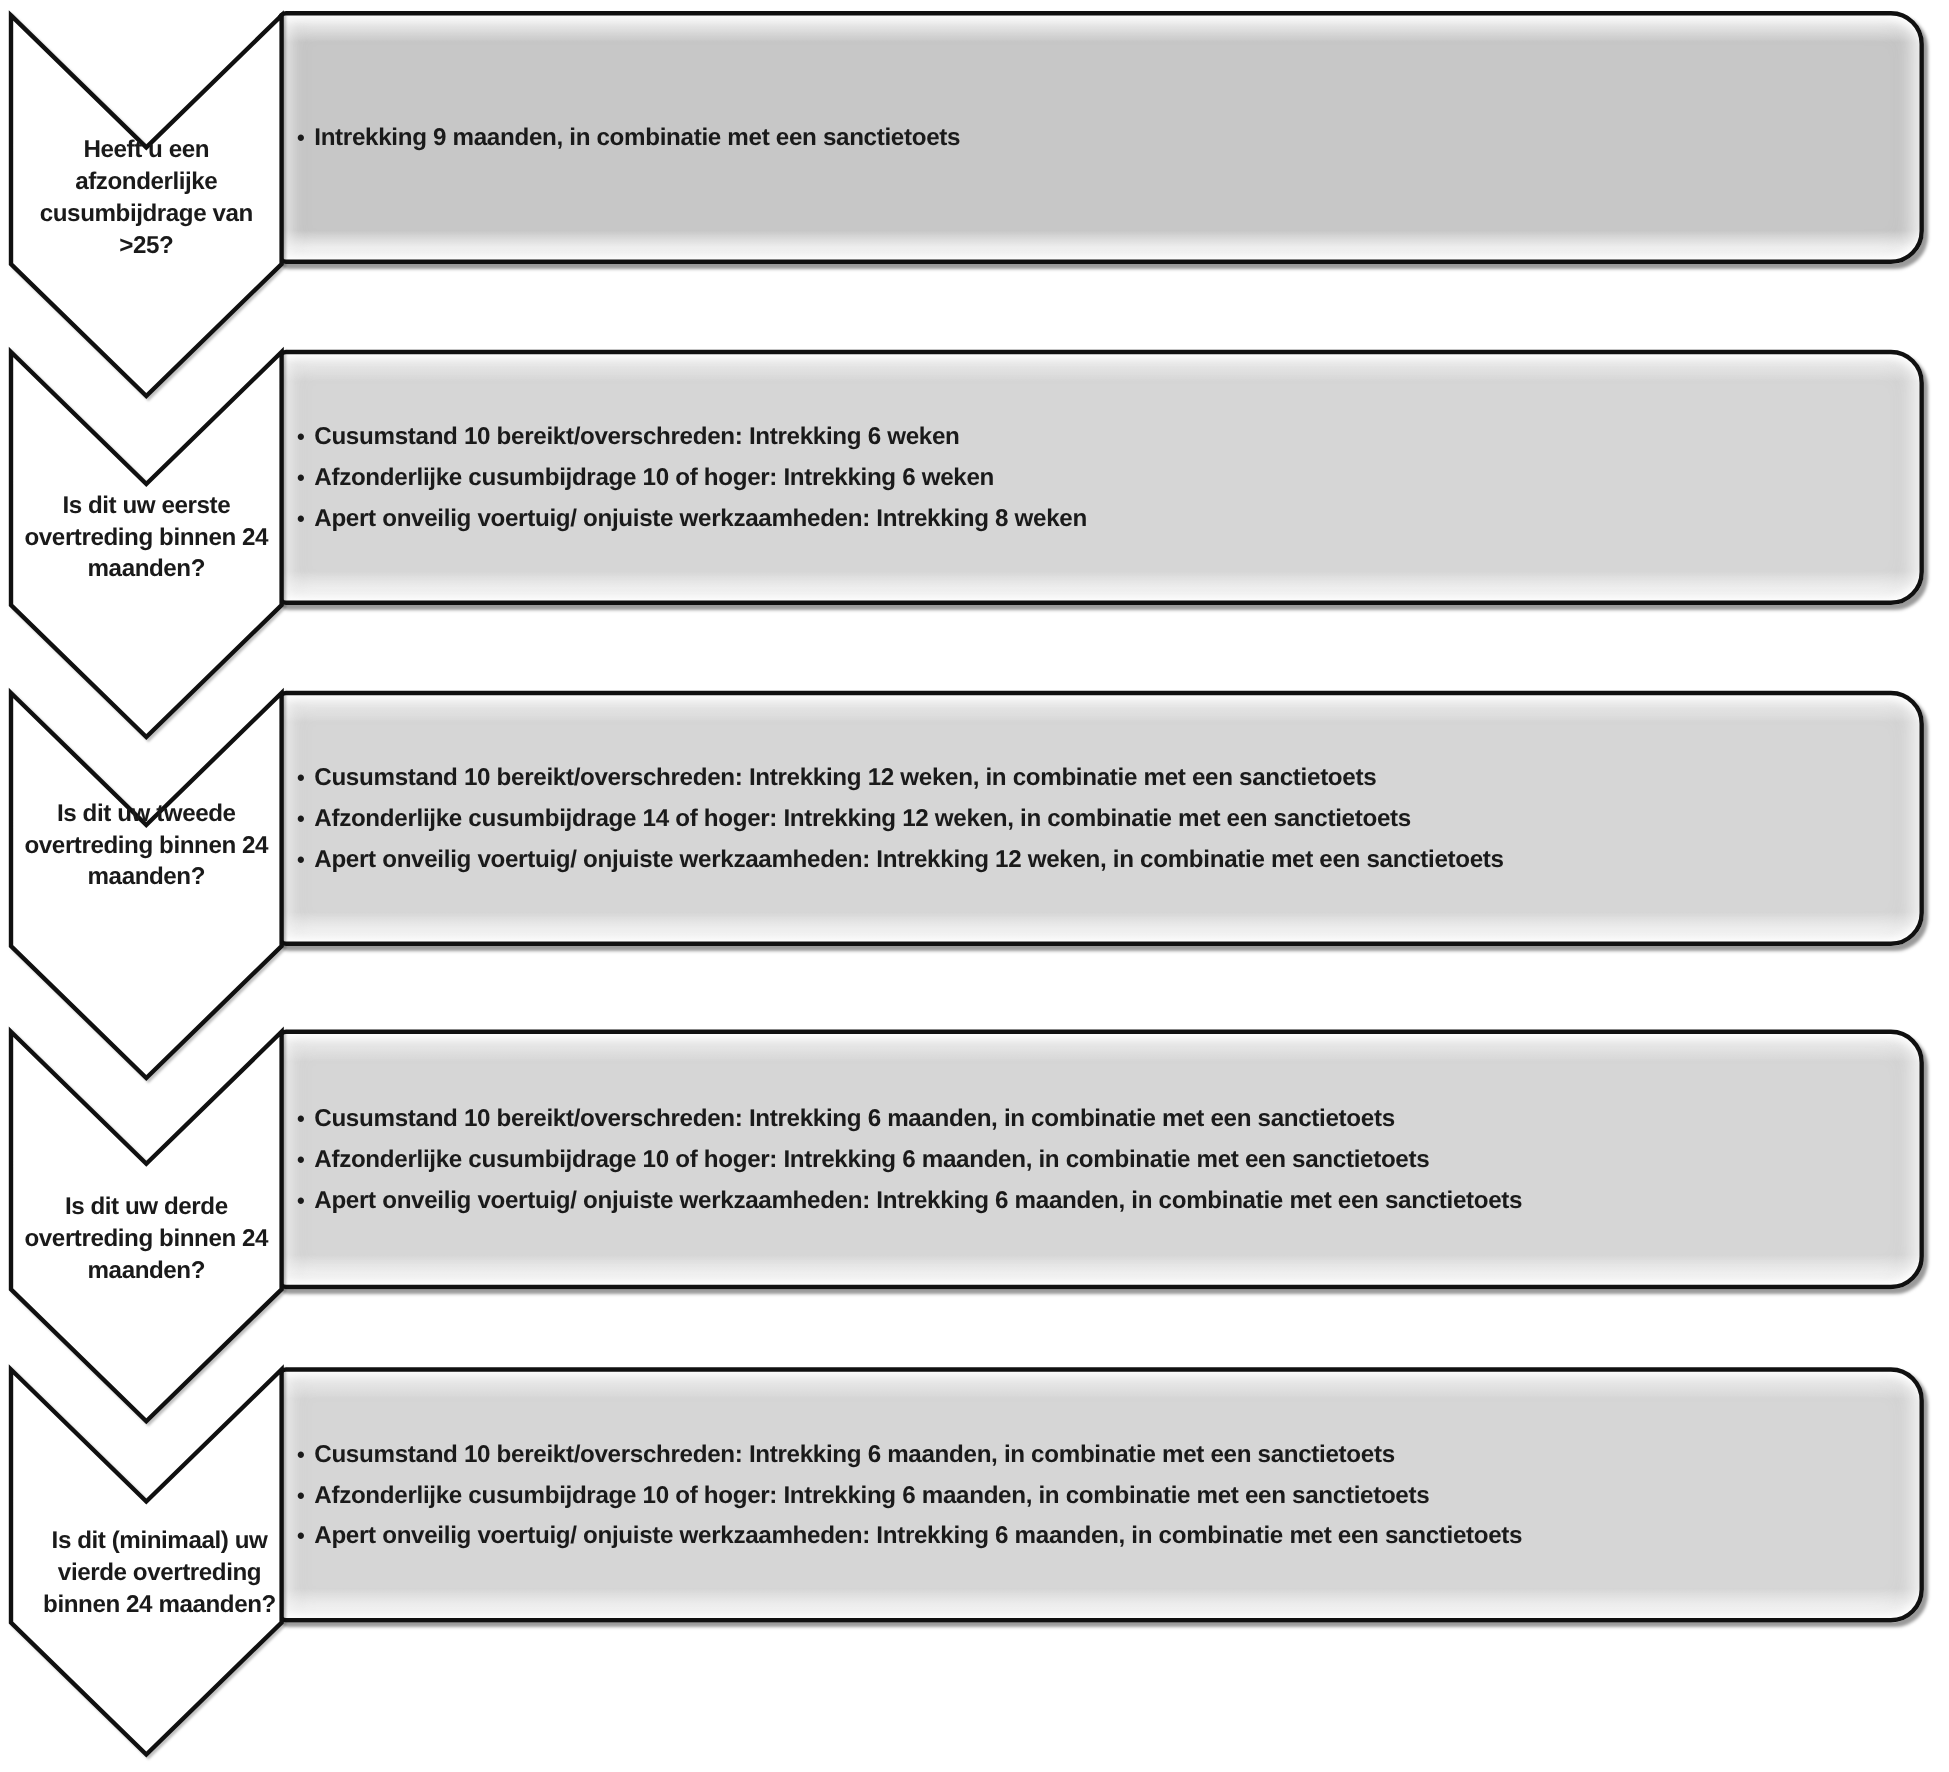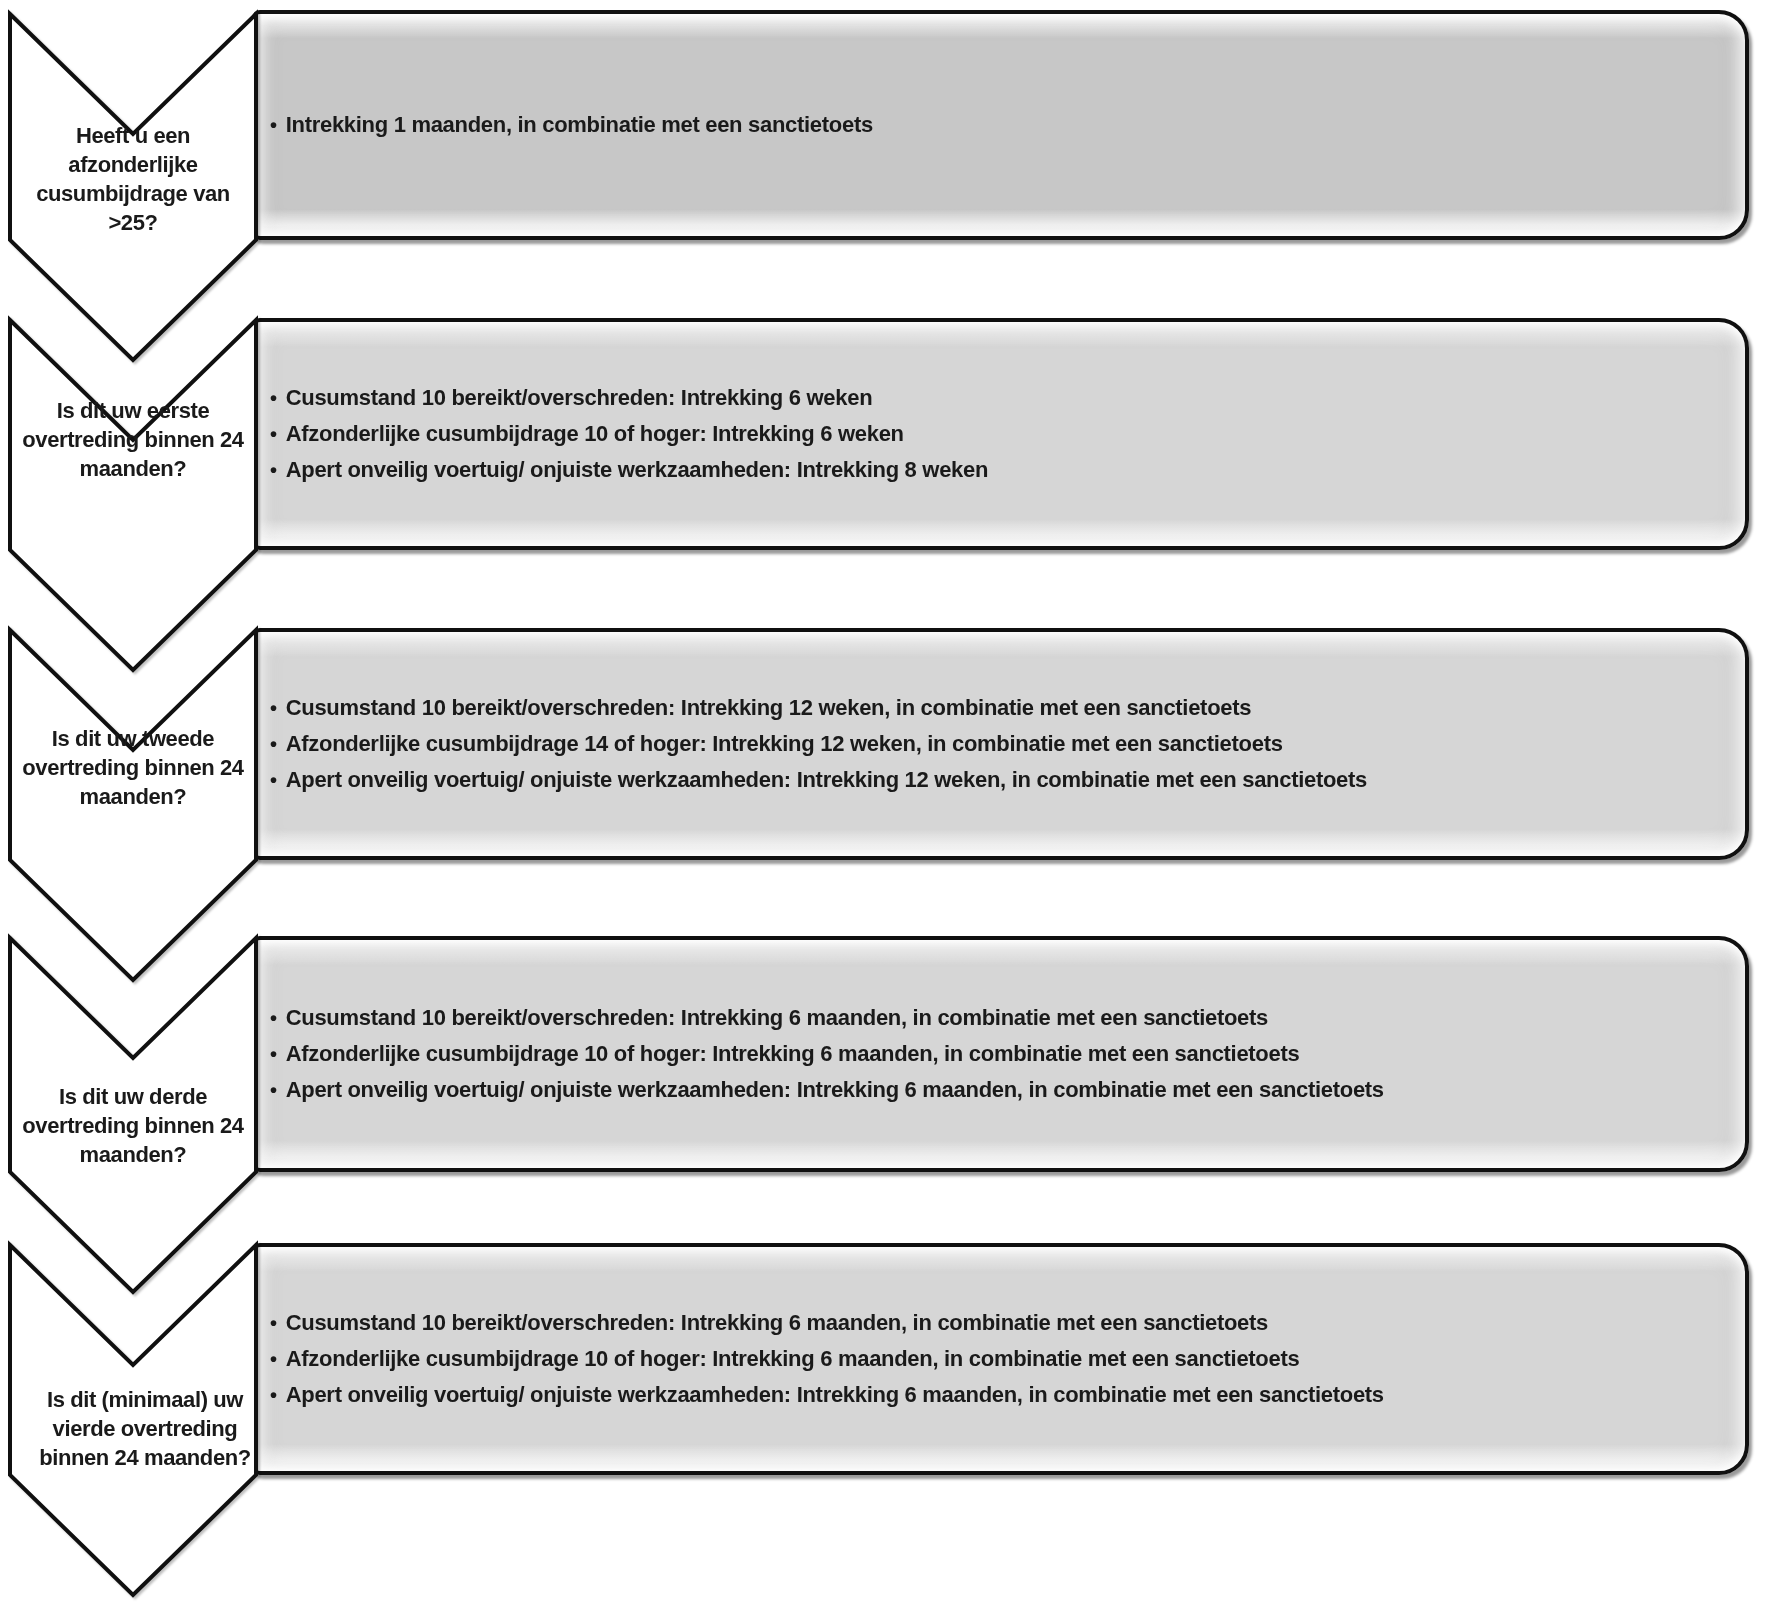--- a/index.html
+++ b/index.html
@@ -56,21 +56,21 @@
   }
 </style>
 </head>
 <body>
 
 <div id="canvas">
 
   <div class="result-box first" style="top: 10px; height: 230px; --fill: #c7c7c7; color: rgb(26, 26, 26);">
       <div class="bullet-line">
         <span class="dot">•</span>
-        <span>Intrekking 1 maanden, in combinatie met een sanctietoets</span>
+        <span>Intrekking 9 maanden, in combinatie met een sanctietoets</span>
       </div>
     </div>
 
   <div class="result-box" style="top: 318px; height: 232px; --fill: #d6d6d6; color: rgb(26, 26, 26);">
       <div class="bullet-line">
         <span class="dot">•</span>
         <span>Cusumstand 10 bereikt/overschreden: Intrekking 6 weken</span>
       </div>
       <div class="bullet-line">
         <span class="dot">•</span>
@@ -132,21 +132,21 @@
       <polygon class="chevron" points="10,14 133,134 256,14 256,240 133,360 10,240"></polygon>
       <polygon class="chevron" points="10,320 133,440 256,320 256,550 133,670 10,550"></polygon>
       <polygon class="chevron" points="10,630 133,750 256,630 256,860 133,980 10,860"></polygon>
       <polygon class="chevron" points="10,938 133,1058 256,938 256,1172 133,1292 10,1172"></polygon>
       <polygon class="chevron" points="10,1245 133,1365 256,1245 256,1475 133,1595 10,1475"></polygon>
     </g>
   </svg>
 
   <div class="chevron-label" style="bottom:1374px;">Heeft u een afzonderlijke cusumbijdrage van &gt;25?</div>
 
-  <div class="chevron-label" style="bottom:1128px;">Is dit uw eerste overtreding binnen 24 maanden?</div>
+  <div class="chevron-label" style="bottom:1080px;">Is dit uw eerste overtreding binnen 24 maanden?</div>
 
   <div class="chevron-label" style="bottom:800px;">Is dit uw tweede overtreding binnen 24 maanden?</div>
 
   <div class="chevron-label" style="bottom:442px;">Is dit uw derde overtreding binnen 24 maanden?</div>
 
   <div class="chevron-label" style="bottom:139px;padding-left:12px;">Is dit (minimaal) uw vierde overtreding binnen 24 maanden?</div>
 
 </div>
 
 </body></html>

